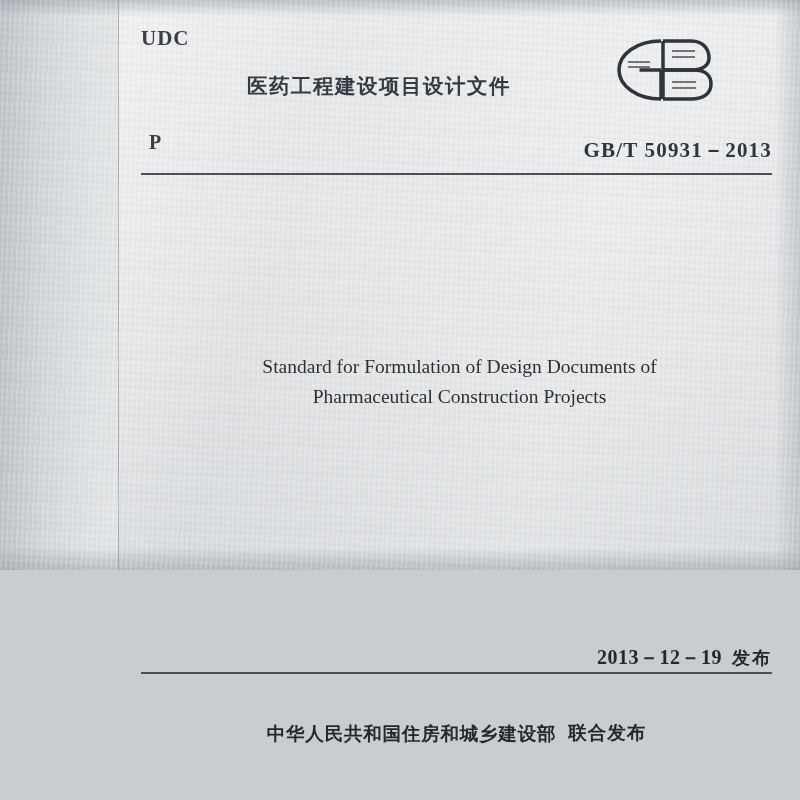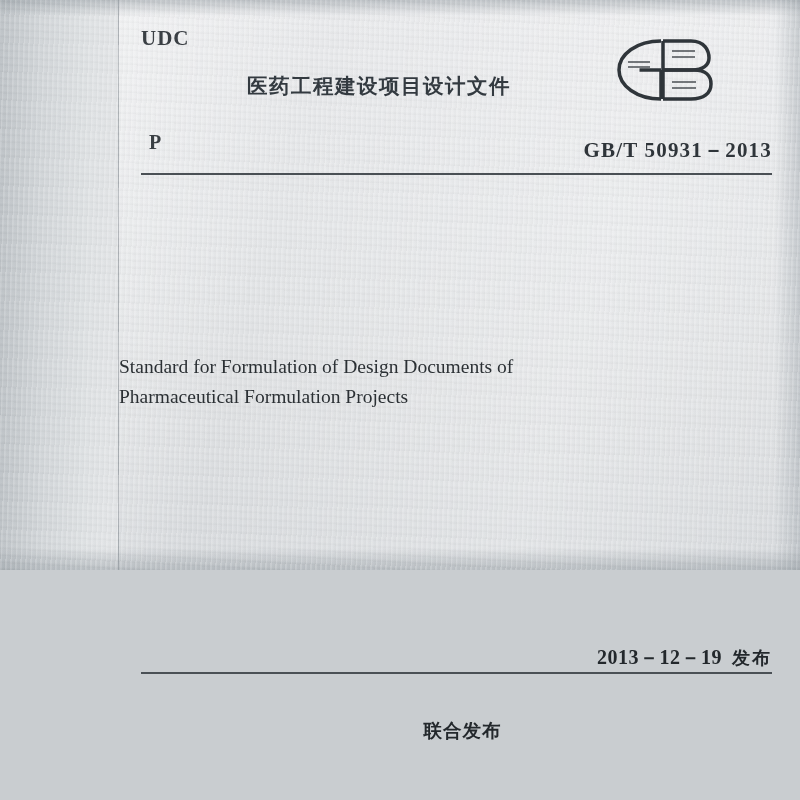--- a/index.html
+++ b/index.html
@@ -144,21 +144,21 @@
     line-height: 41px;
     letter-spacing: 1.5px;
     color: #23282c;
   }
   .title-cn .l2 { letter-spacing: 7px; }
 
   .title-en {
     position: absolute;
     left: 0; right: 0;
     top: 352px;
-    text-align: left;
+    text-align: center;
     font-family: "Liberation Serif", serif;
     font-size: 19.5px;
     line-height: 30px;
     color: #2b3034;
   }
 
   
   .dates {
     position: absolute;
     left: 22px;
@@ -262,31 +262,32 @@
 
     <div class="gb-num">GB/T 50931－2013</div>
 
     <div class="rule-top"></div>
 
     <div class="title-cn">
     </div>
 
     <div class="title-en">
       <div>Standard for Formulation of Design Documents of</div>
-      <div>Pharmaceutical Formulation Projects</div>
+      <div>Pharmaceutical Construction Projects</div>
     </div>
 
     <div class="dates">
       <div>
         <span class="date-num">2013－12－19</span><span class="date-word">发布</span>
       </div>
     </div>
 
     <div class="rule-bottom"></div>
 
     <div class="publishers">
       <div class="pub-names">
+        <div>中华人民共和国住房和城乡建设部</div>
       </div>
       <div class="pub-joint">联合发布</div>
     </div>
 
   </div>
 </div>
 
 </body></html>

